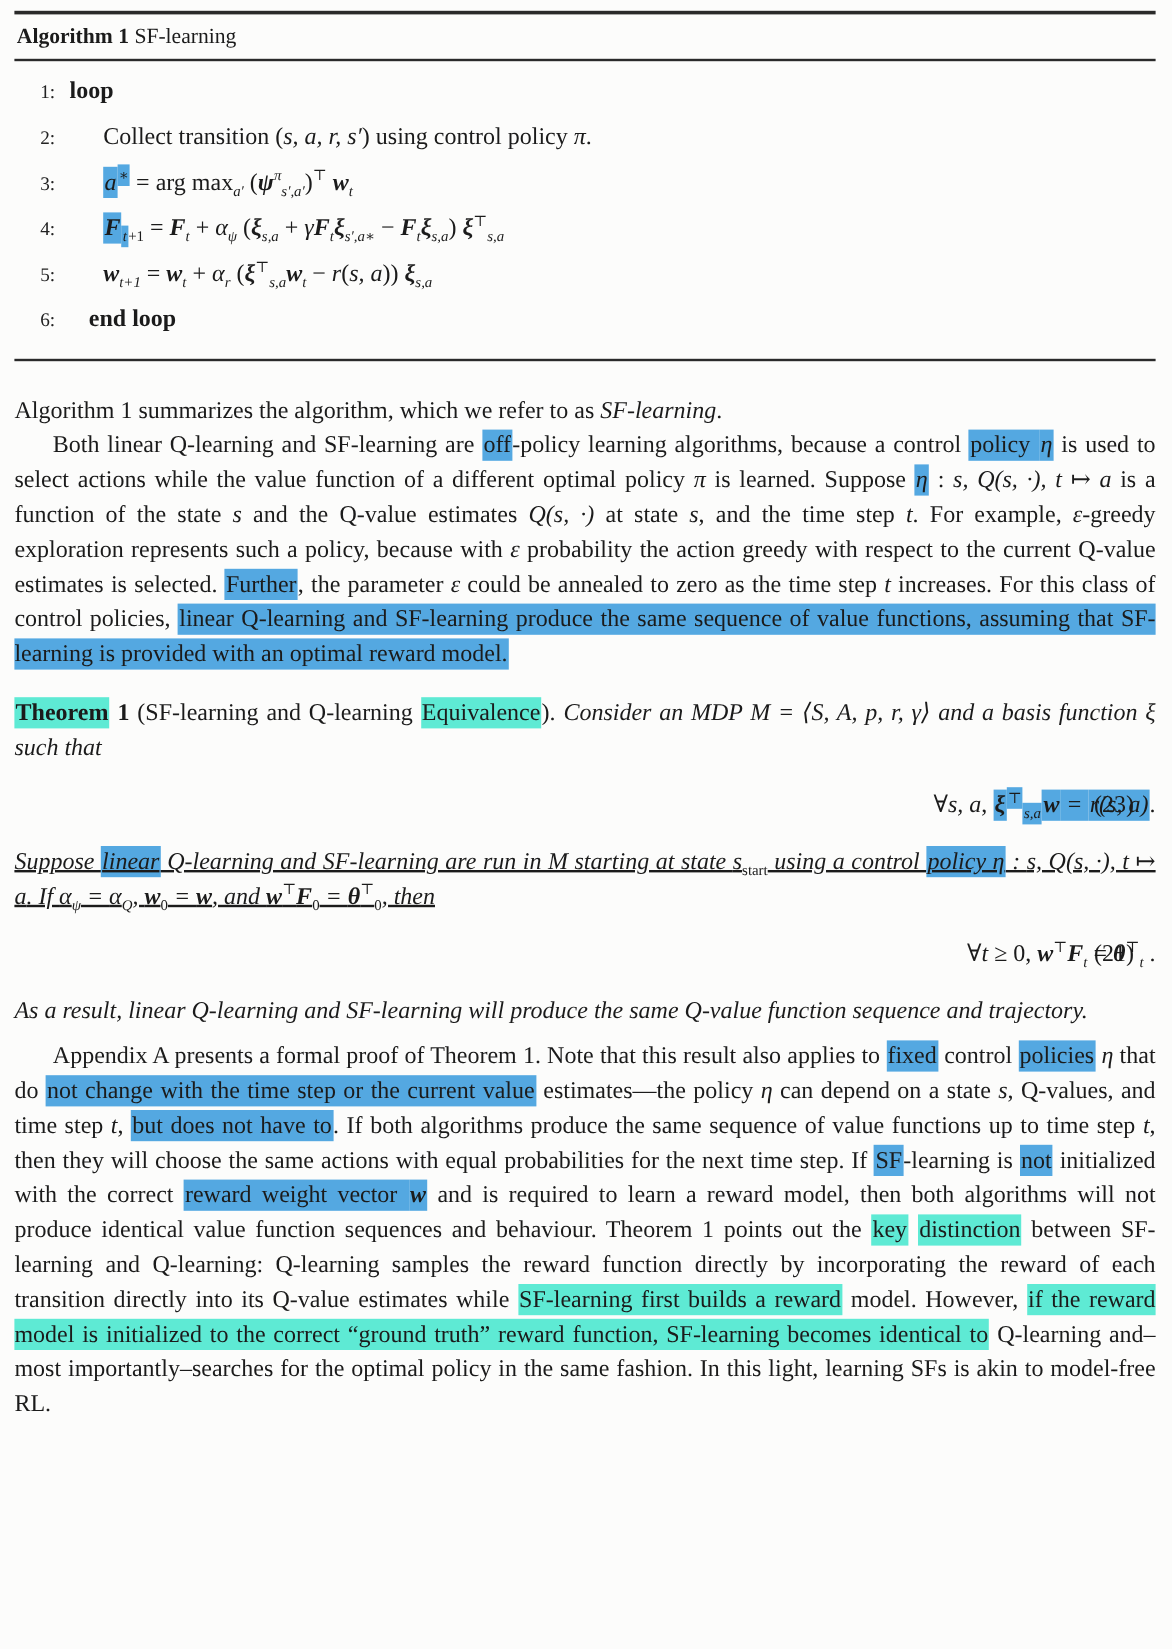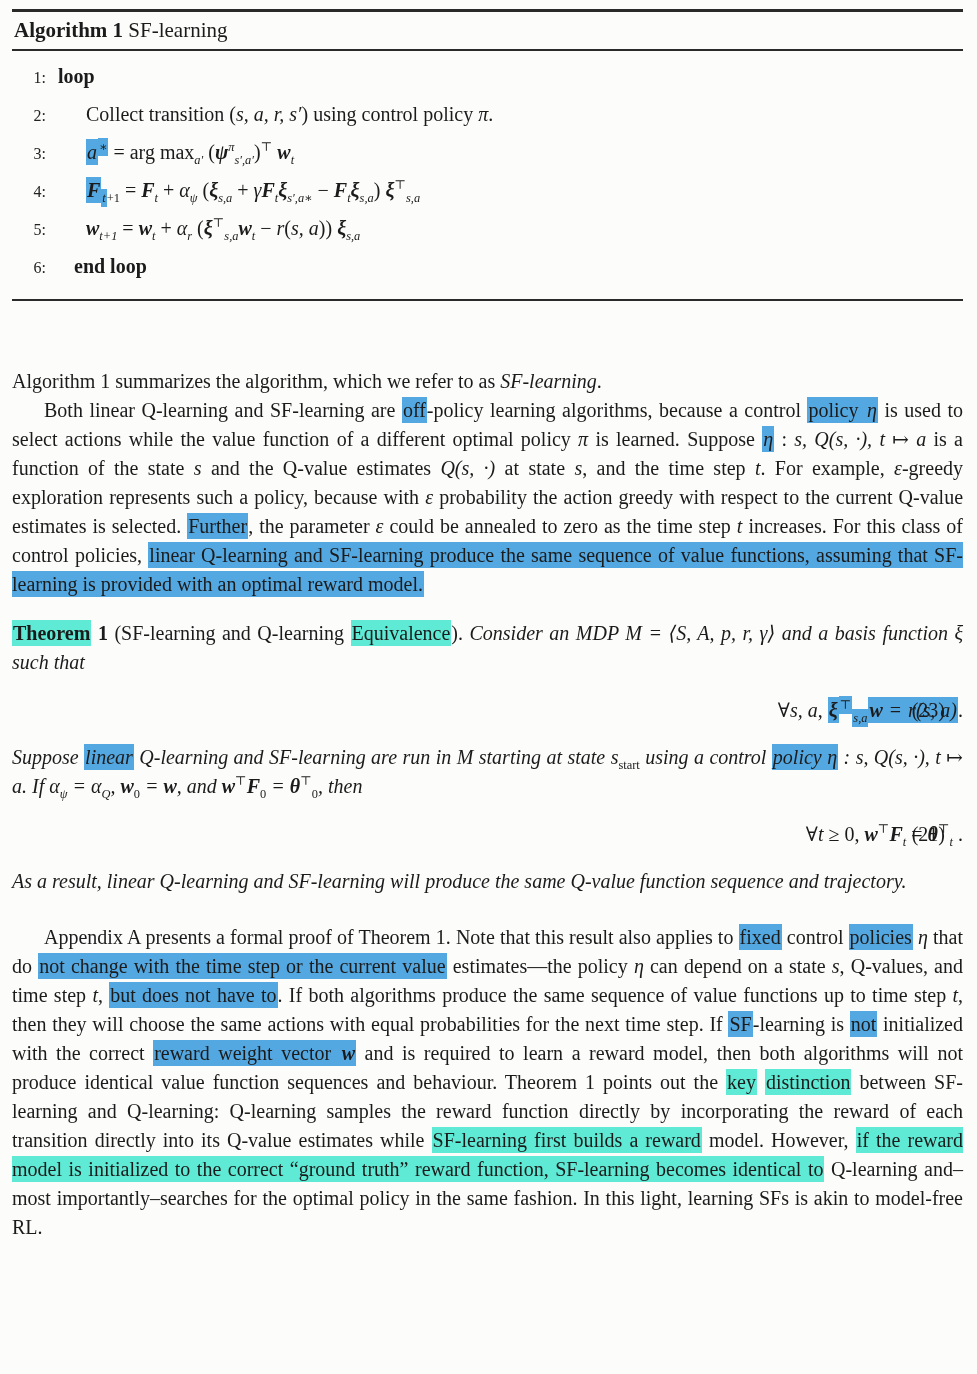--- a/index.html
+++ b/index.html
@@ -6,36 +6,36 @@
   body{
     width:977px;height:1374px;overflow:hidden;
     background:#fcfcfb;color:#1b1b1b;
     font-family:"Liberation Serif","DejaVu Serif","DejaVu Sans",serif;
     font-size:20px;
   }
   .page{box-sizing:border-box;width:977px;height:1374px;padding:9px 14px 10px 12px;}
 
   
   .algo-box{border-top:3px solid #2a2a2a;border-bottom:2px solid #2a2a2a;}
-  .algo-title{font-size:21px;line-height:30px;padding:3px 0 4px 2px;border-bottom:2px solid #2a2a2a;}
+  .algo-title{font-size:18px;line-height:30px;padding:3px 0 4px 2px;border-bottom:2px solid #2a2a2a;}
   .algo-body{padding:4px 0 10px 0;}
   .algo-line{display:flex;align-items:baseline;margin:6px 0;line-height:30px;}
   .algo-num{flex:0 0 34px;text-align:right;margin-right:12px;font-size:16px;color:#222;}
   .algo-content{white-space:nowrap;}
 
   
   .para{margin:0;text-align:justify;line-height:29px;}
   .para.indent{text-indent:32px;}
-  .gap-after-algo{margin-top:66px;}
+  .gap-after-algo{margin-top:27px;}
   .theorem-block{margin-top:20px;}
-  .thm-body{margin-top:0;}
+  .thm-body{margin-top:0;text-decoration:underline;}
   .eq{position:relative;text-align:right;margin:16px 0;line-height:34px;}
   .eq-num{position:absolute;right:18px;top:0;margin-left:40px;}
   .concl{margin-top:2px;}
-  .gap-before-discussion{margin-top:27px;}
+  .gap-before-discussion{margin-top:9px;}
 
   
   .sg-i{font-style:italic;}
   .sg-b{font-weight:bold;}
   .sg-bi{font-weight:bold;font-style:italic;}
   .sg-sup{vertical-align:super;font-size:0.62em;line-height:0;}
   .sg-sub{vertical-align:sub;font-size:0.62em;line-height:0;}
   .sg-hb{background:#54a8e1;padding:2px 1px;}
   .sg-hg{background:#5eead4;padding:2px 1px;}
 </style>

